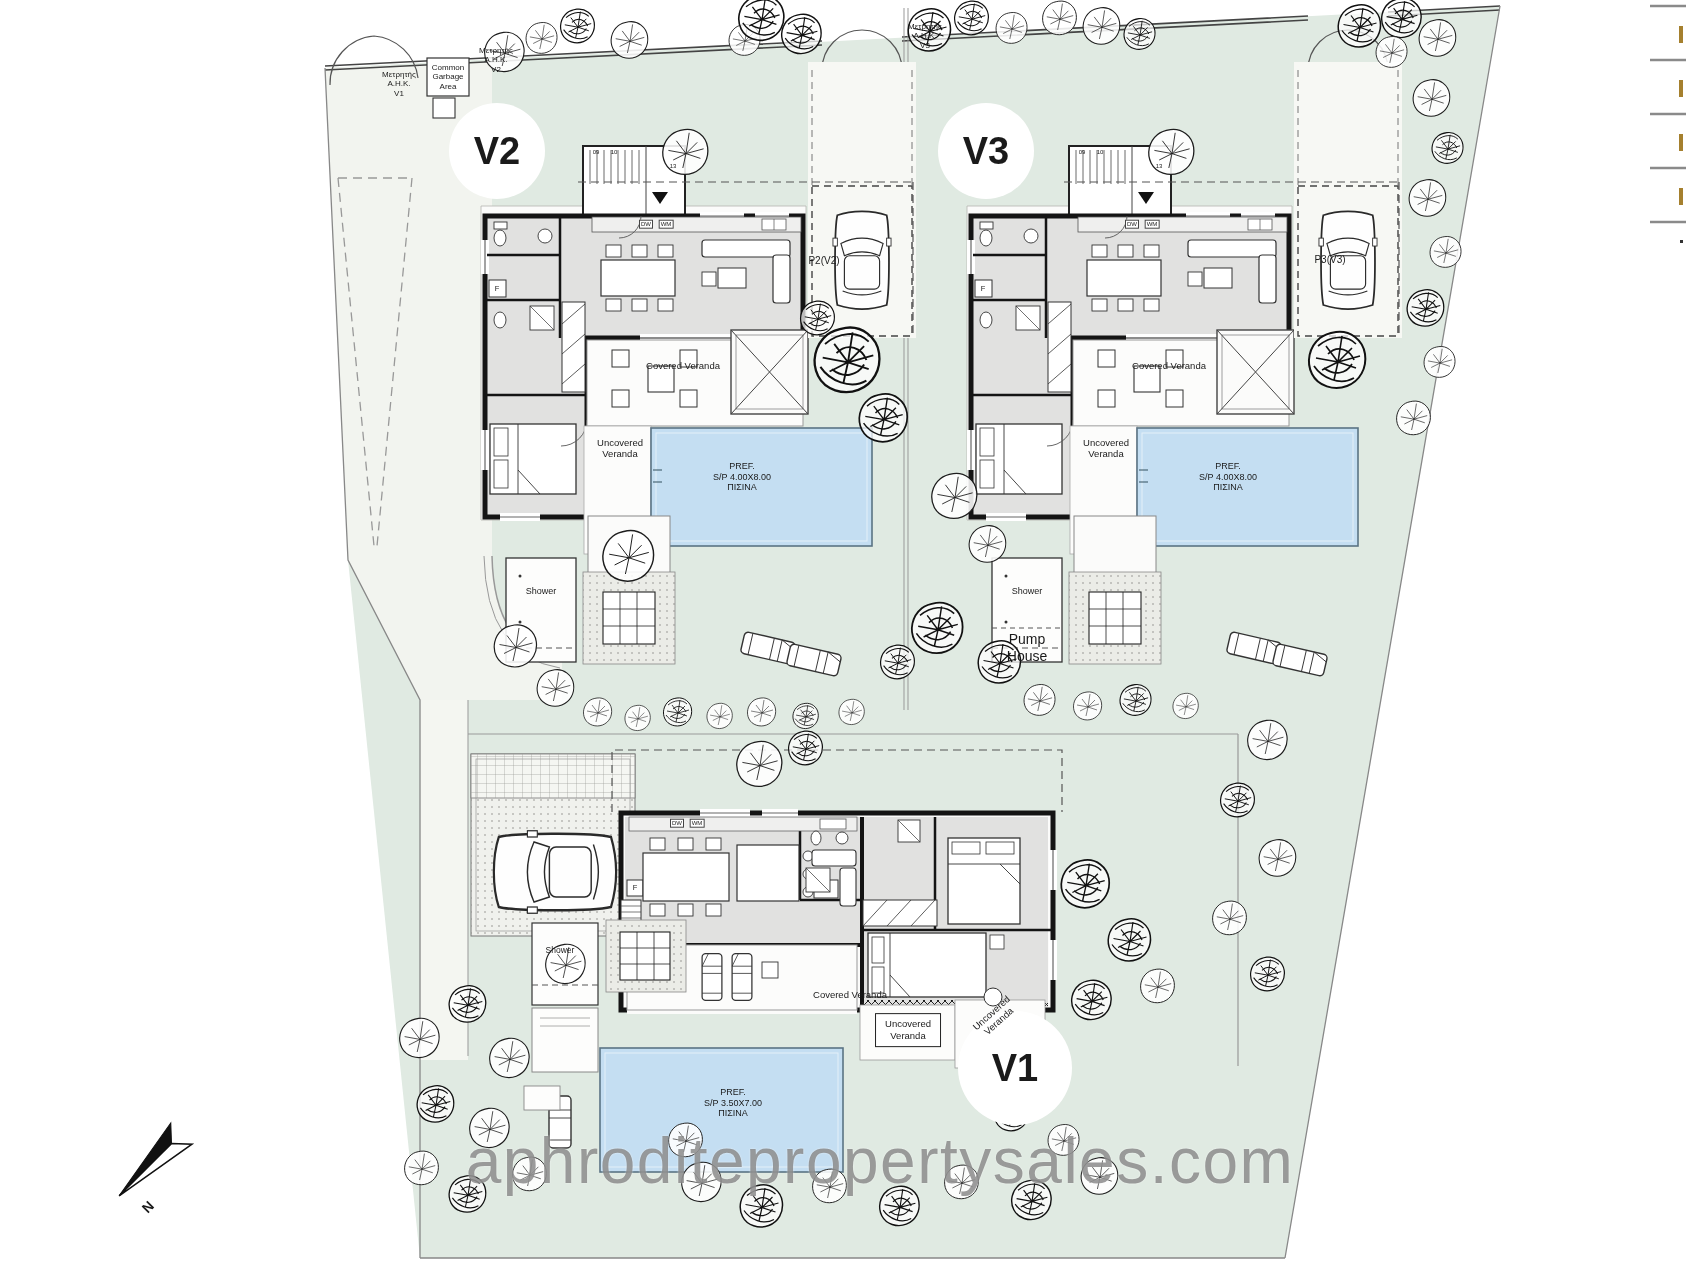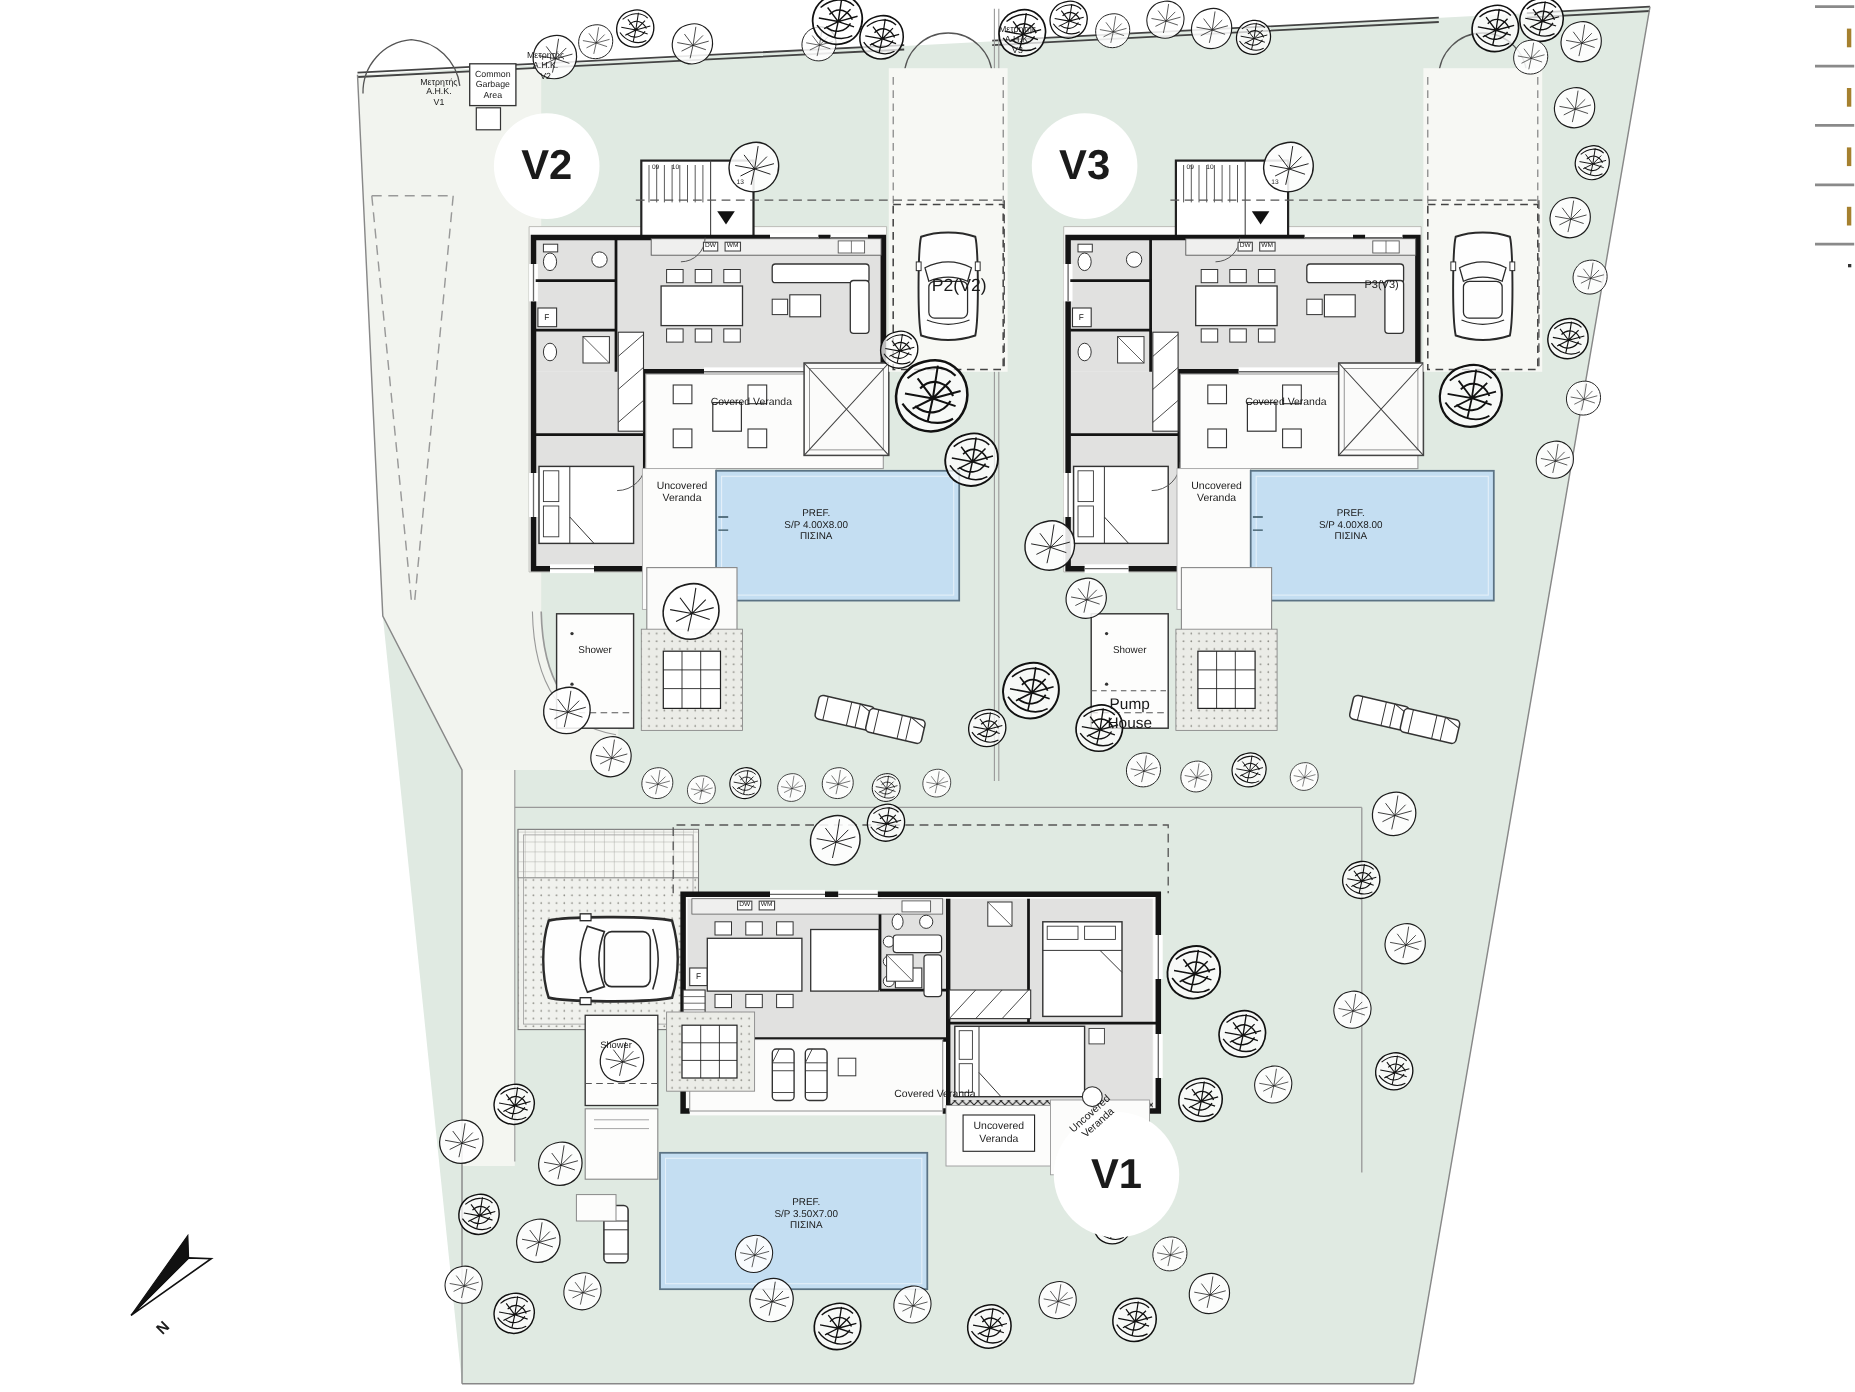--- a/index.html
+++ b/index.html
@@ -424,22 +424,22 @@
 V1</div>
       <div class="lbl" style="left: 448px; top: 77px; font-size: 8px; transform: translate(-50%, -50%);">Common
 Garbage
 Area</div>
       <div class="lbl" style="left: 496px; top: 60px; font-size: 8px; transform: translate(-50%, -50%);">Μετρητής
 A.H.K.
 V2</div>
       <div class="lbl" style="left: 925px; top: 36px; font-size: 8px; transform: translate(-50%, -50%);">Μετρητής
 A.H.K.
 V3</div>
-      <div class="lbl" style="left: 872px; top: 261px; font-size: 16px; transform: translate(-50%, -50%);">P2(V2)</div>
-      <div class="lbl" style="left: 1256px; top: 260px; font-size: 10px; transform: translate(-50%, -50%);">P3(V3)</div>
+      <div class="lbl" style="left: 824px; top: 261px; font-size: 10px; transform: translate(-50%, -50%);">P2(V2)</div>
+      <div class="lbl" style="left: 1330px; top: 260px; font-size: 10px; transform: translate(-50%, -50%);">P3(V3)</div>
       <div class="lbl" style="left: 683px; top: 366px; font-size: 9.5px; transform: translate(-50%, -50%);">Covered Veranda</div>
       <div class="lbl" style="left: 1169px; top: 366px; font-size: 9.5px; transform: translate(-50%, -50%);">Covered Veranda</div>
       <div class="lbl" style="left: 620px; top: 448px; font-size: 9.5px; transform: translate(-50%, -50%);">Uncovered
 Veranda</div>
       <div class="lbl" style="left: 1106px; top: 448px; font-size: 9.5px; transform: translate(-50%, -50%);">Uncovered
 Veranda</div>
       <div class="lbl" style="left: 742px; top: 477px; font-size: 9px; transform: translate(-50%, -50%);">PREF.
 S/P 4.00X8.00
 ΠΙΣΙΝΑ</div>
       <div class="lbl" style="left: 1228px; top: 477px; font-size: 9px; transform: translate(-50%, -50%);">PREF.
@@ -469,14 +469,15 @@
       <div class="lbl" style="left: 635px; top: 888px; font-size: 7.5px; transform: translate(-50%, -50%);">F</div>
       <div class="lbl" style="left: 596px; top: 153px; font-size: 6px; transform: translate(-50%, -50%);">09</div>
       <div class="lbl" style="left: 614px; top: 153px; font-size: 6px; transform: translate(-50%, -50%);">10</div>
       <div class="lbl" style="left: 673px; top: 167px; font-size: 6px; transform: translate(-50%, -50%);">13</div>
       <div class="lbl" style="left: 1082px; top: 153px; font-size: 6px; transform: translate(-50%, -50%);">09</div>
       <div class="lbl" style="left: 1100px; top: 153px; font-size: 6px; transform: translate(-50%, -50%);">10</div>
       <div class="lbl" style="left: 1159px; top: 167px; font-size: 6px; transform: translate(-50%, -50%);">13</div>
       <div class="lbl" style="left: 148px; top: 1207px; font-size: 14px; font-weight: 700; transform: translate(-50%, -50%) rotate(-45deg);">N</div>
     </div>
 
+<div class="watermark">aphroditepropertysales.com</div>
 
 </div>
 
 </body></html>

